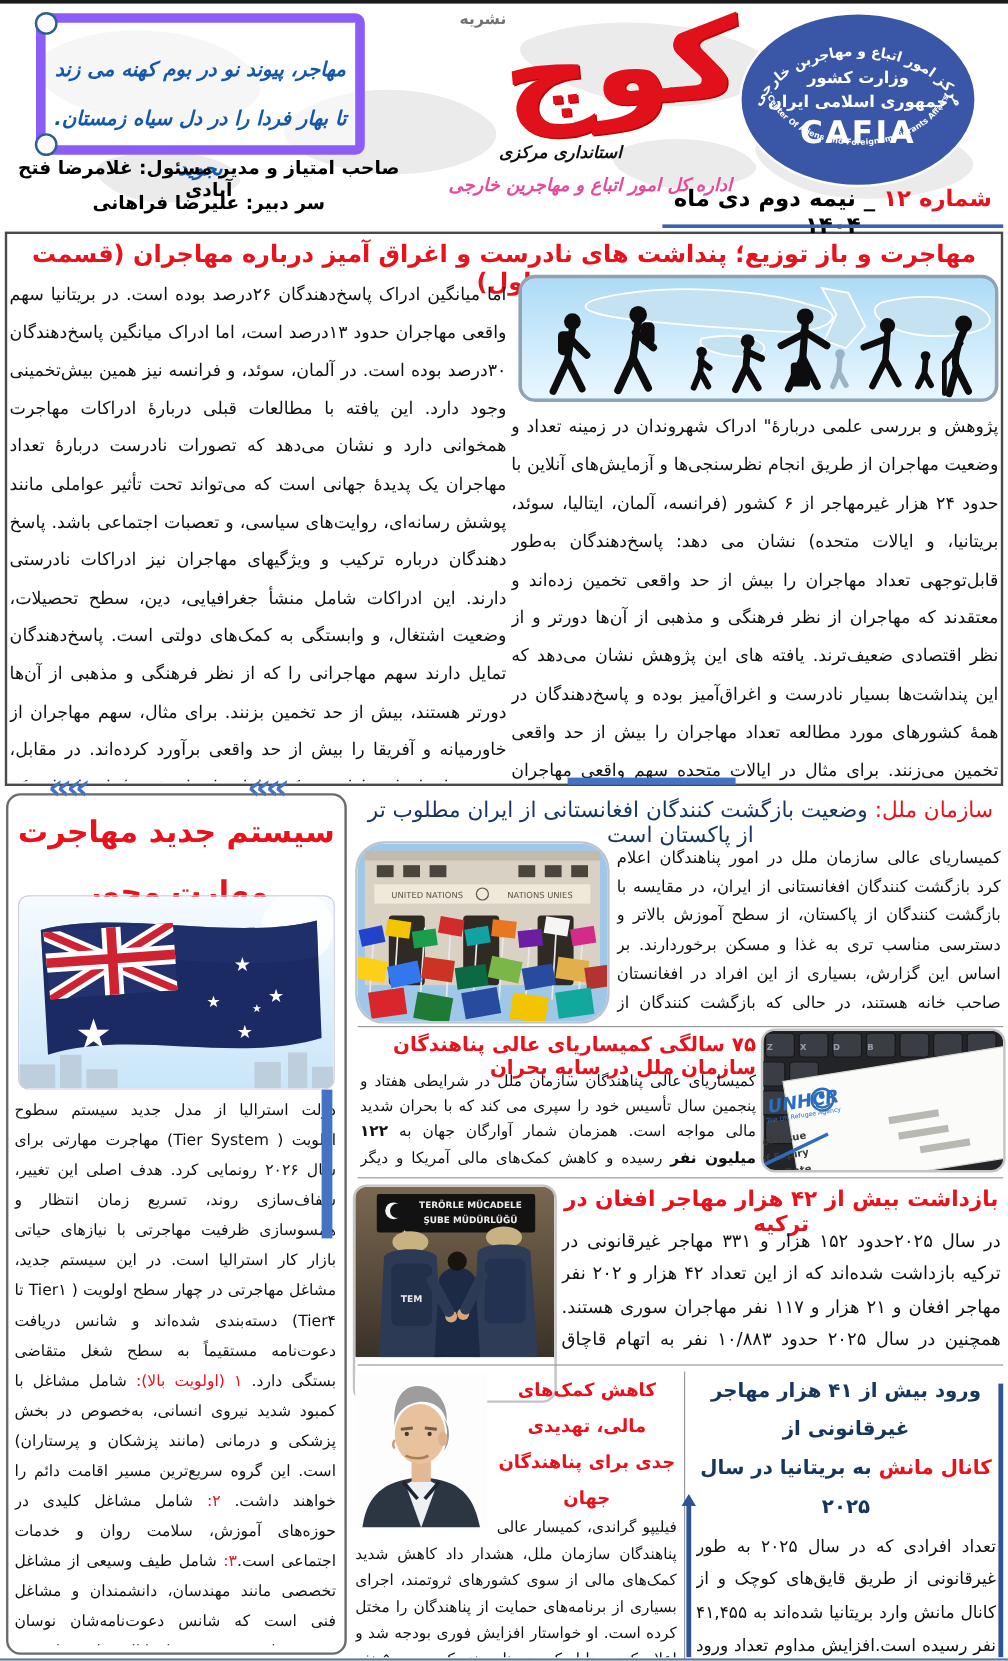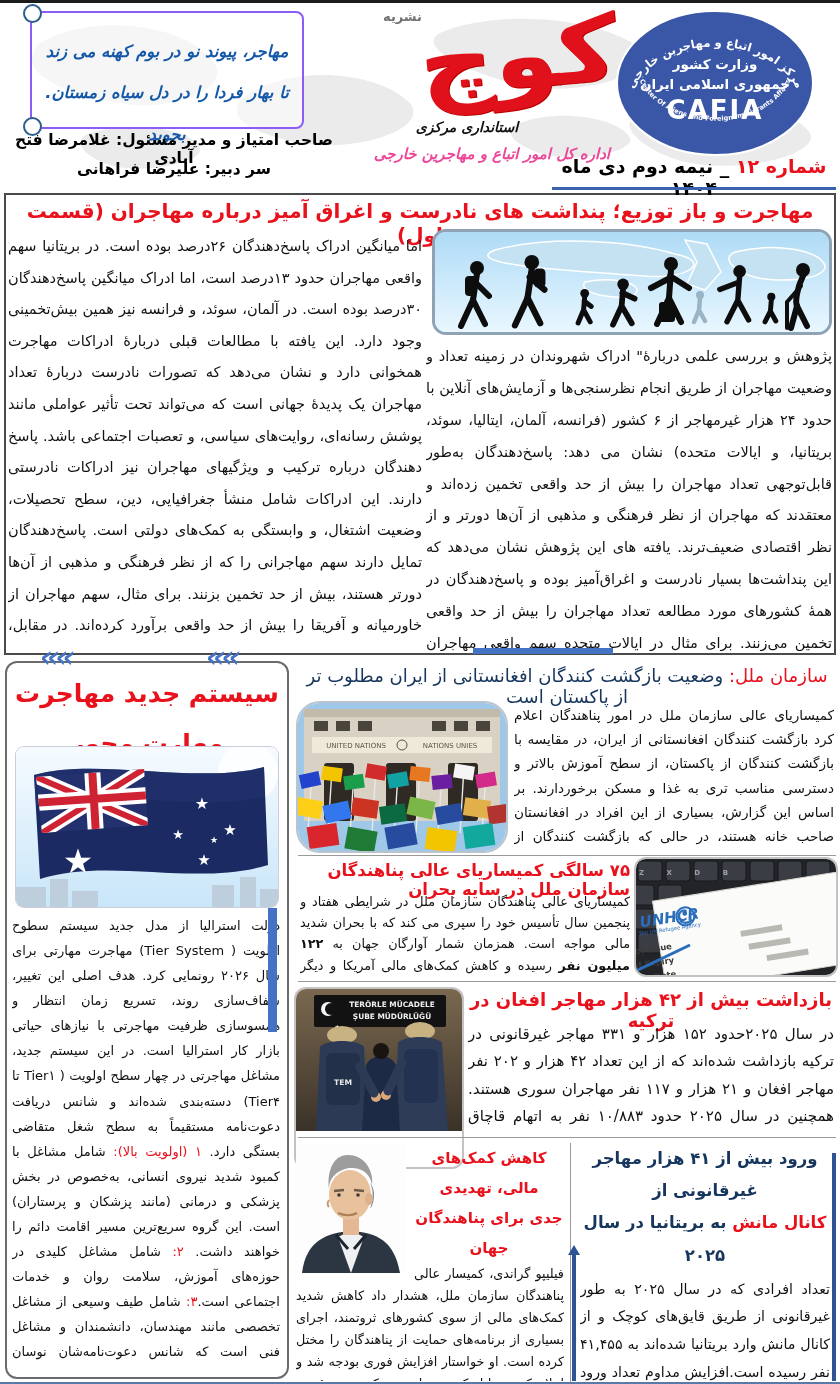--- a/index.html
+++ b/index.html
@@ -8,21 +8,21 @@
   #page{position:relative;width:840px;height:1384px;margin:0 auto;background:#fff;direction:rtl;
         border-top:3px solid #1b1b1b;overflow:hidden}
   .abs{position:absolute}
   .jt{text-align:justify;text-align-last:right}
   .red{color:#e8111c}
   .navy{color:#17365d}
   .clip{overflow:hidden}
 
   
   #map-bg{left:0;top:0;width:840px;height:192px;z-index:0}
-  .scroll{left:30px;top:8px;width:274px;height:118px;border:2px solid #8b5cf6;border-radius:8px;
+  .scroll{left:30px;top:8px;width:274px;height:118px;border:8px solid #8b5cf6;border-radius:8px;
           background:rgba(255,255,255,.55);z-index:2;padding-top:18px}
   .scroll:before,.scroll:after{content:"";position:absolute;left:-9px;width:15px;height:15px;
           border:2px solid #2e5e8e;border-radius:50%;background:#fff}
   .scroll:before{top:-9px}
   .scroll:after{bottom:-9px}
   .poem{color:#1558a8;font-weight:bold;font-style:italic;font-size:16.5px;text-align:center;line-height:2.5}
   .publisher{left:6px;top:128px;width:336px;text-align:center;font-weight:bold;font-size:15.5px;color:#000;z-index:2}
   .editor{left:6px;top:157px;width:336px;text-align:center;font-weight:bold;font-size:15.5px;color:#000;z-index:2}
   .nashrieh{left:383px;top:6px;width:230px;text-align:left;color:#737373;font-size:13px;font-weight:bold;z-index:2}
   .kooch{left:398px;top:8px;width:240px;text-align:center;color:#e0111a;font-weight:900;font-size:92px;line-height:1;

